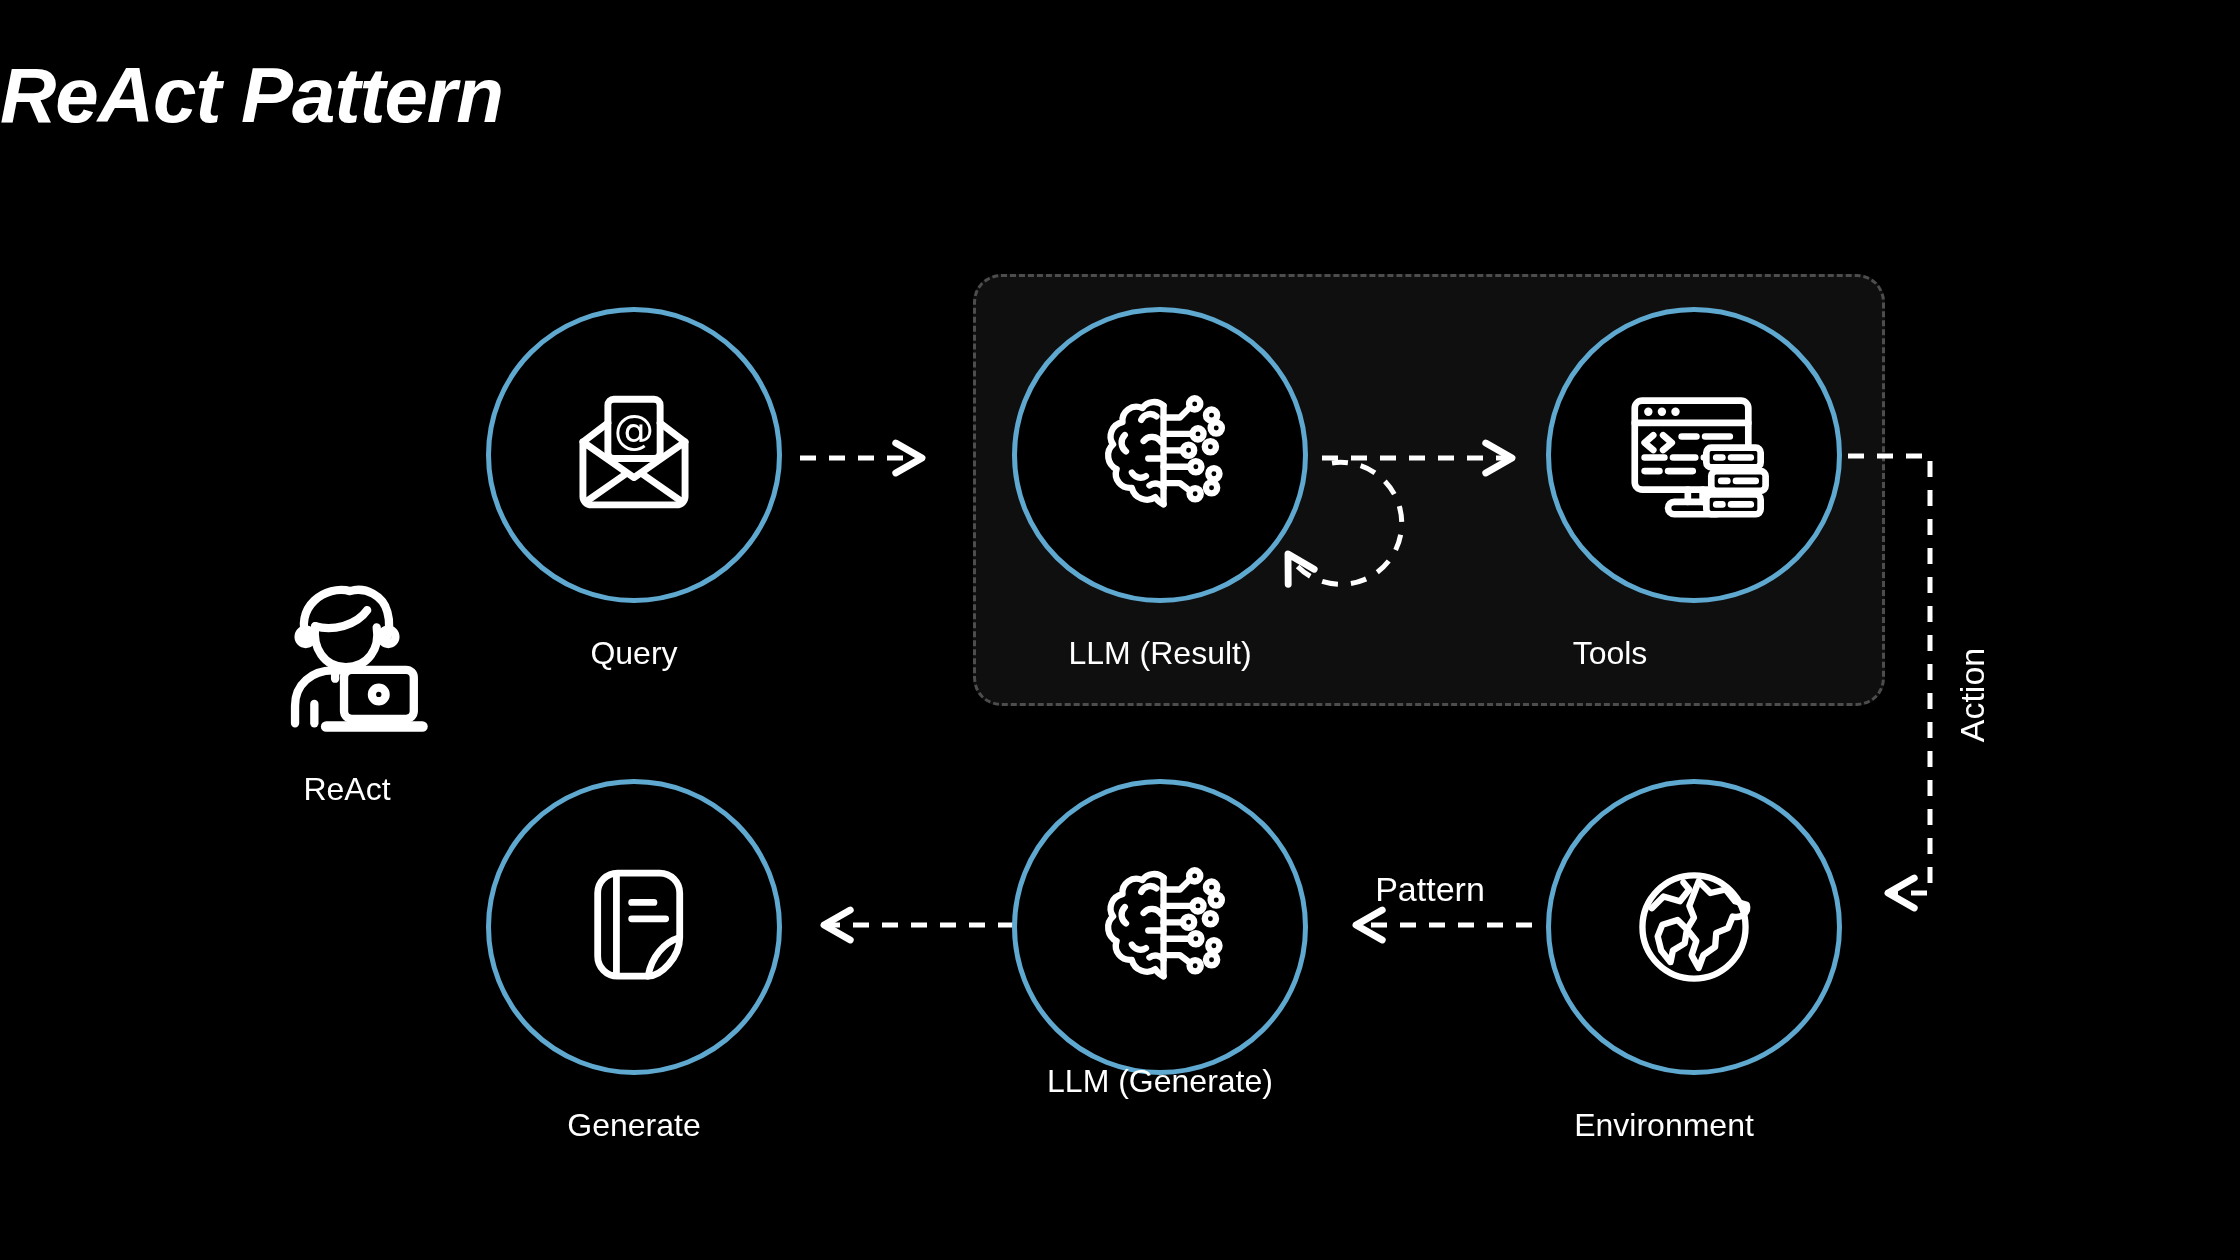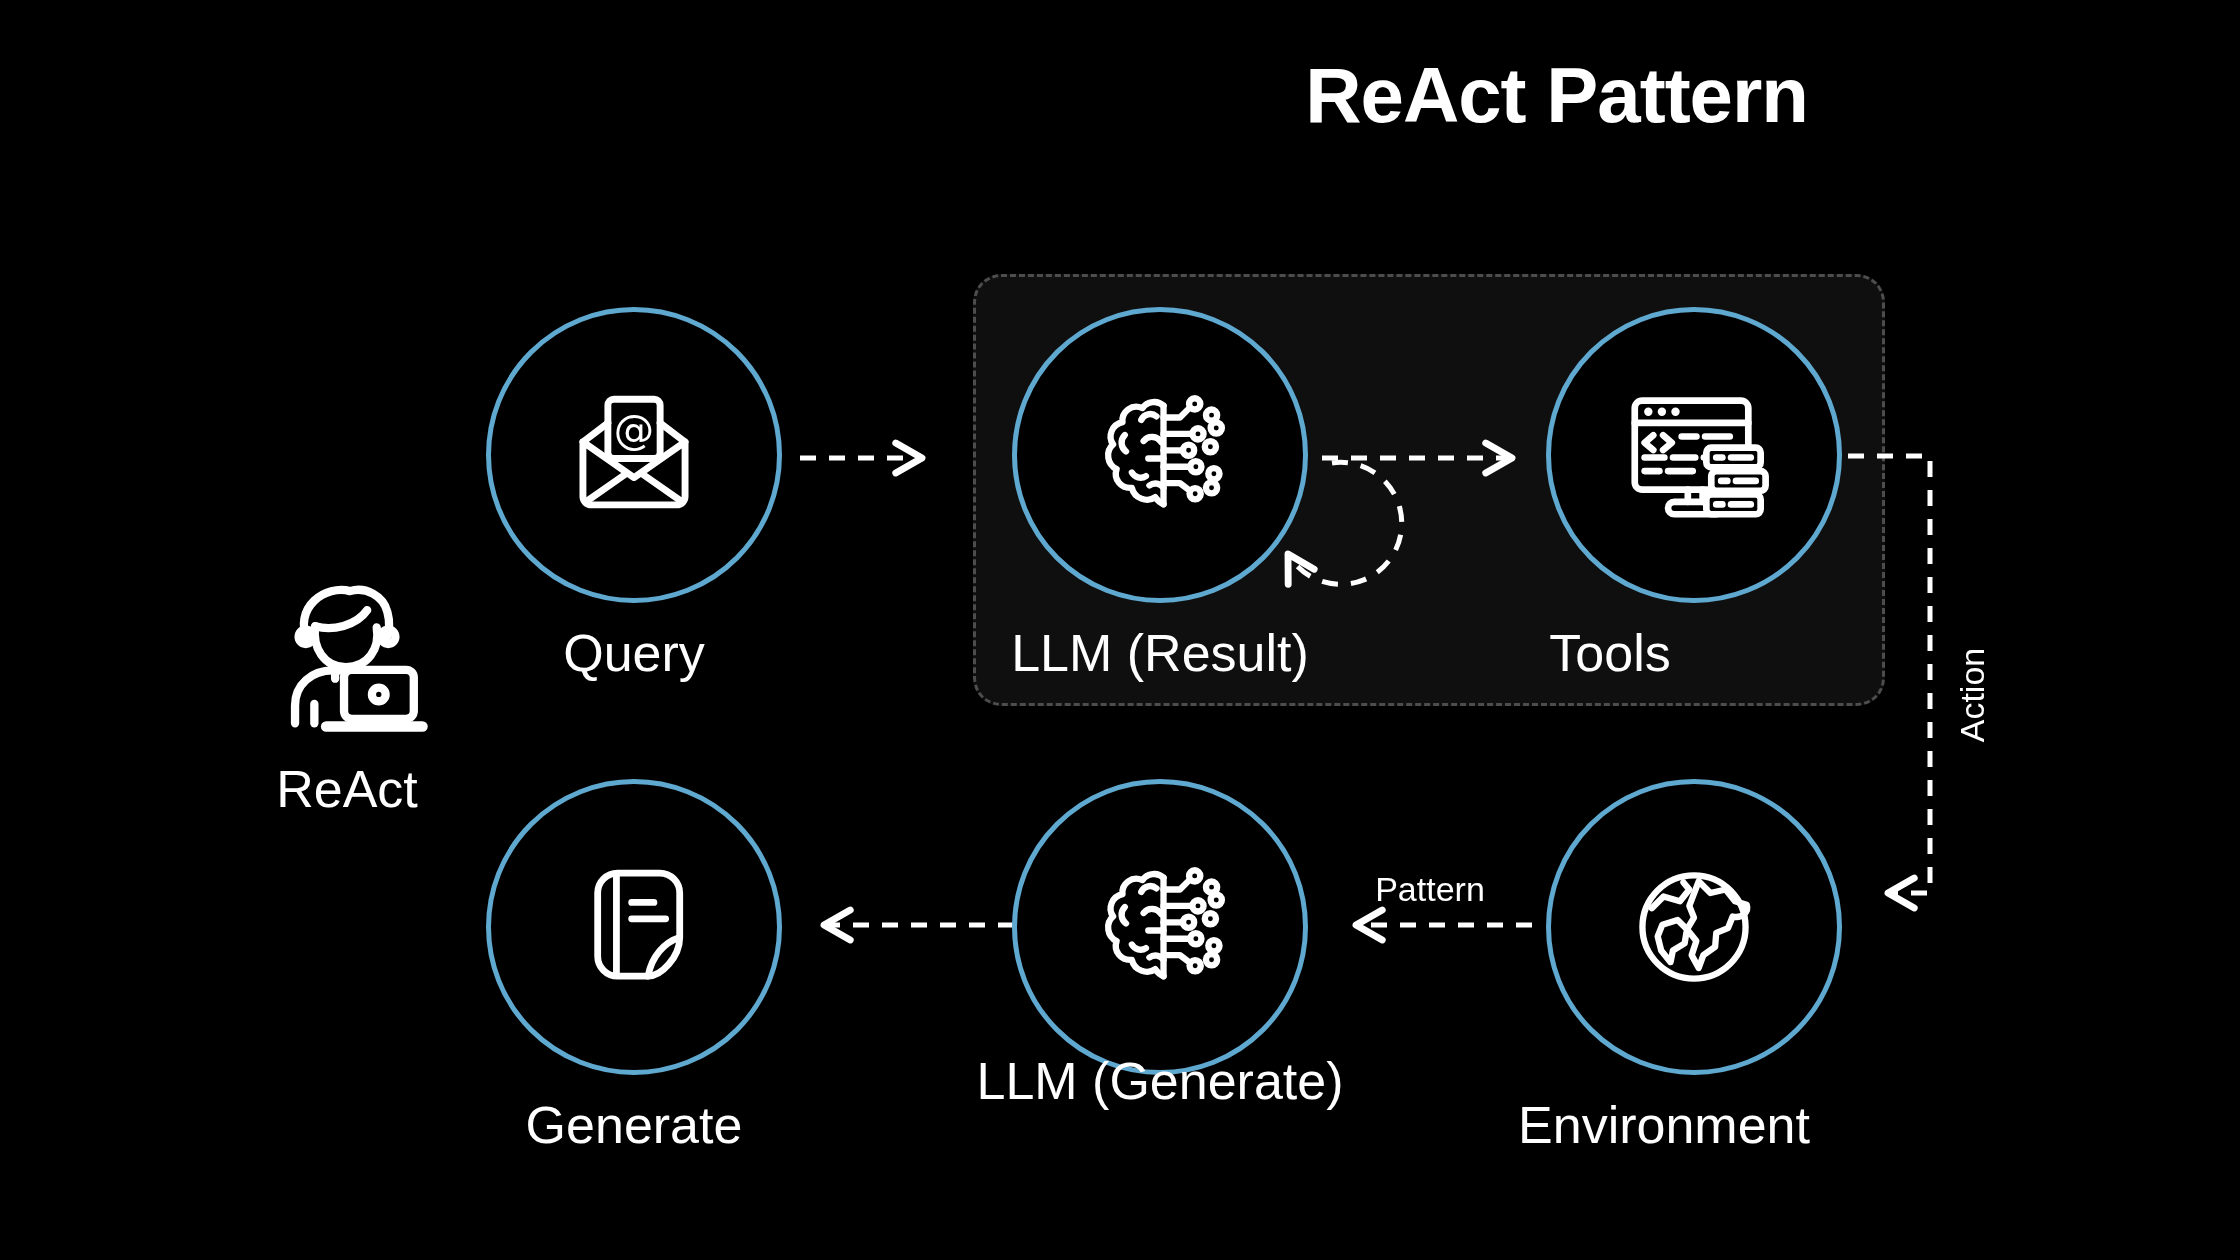--- a/index.html
+++ b/index.html
@@ -1,28 +1,28 @@
 <!DOCTYPE html>
 <html><head>
 <meta charset="utf-8">
 <style>
   html,body{margin:0;padding:0;background:#000;}
   body{width:2240px;height:1260px;position:relative;overflow:hidden;
        font-family:"Liberation Sans",sans-serif;color:#fff;}
-  .title{position:absolute;top:50px;left:0;width:1808px;text-align:right;
-         font-size:78px;font-weight:700;letter-spacing:-1px;color:#fff;}
+  .title{position:absolute;top:50px;left:0;width:1808px;text-align:left;
+         font-size:78px;font-weight:700;letter-spacing:-1px;color:#fff;font-style:italic;}
   .group-box{position:absolute;left:973px;top:274px;width:912px;height:432px;
          box-sizing:border-box;background:#0f0f0f;border:3px dashed #4d4d4d;
          border-radius:28px;}
   .node{position:absolute;width:296px;height:296px;}
   .circle{box-sizing:border-box;width:296px;height:296px;border-radius:50%;
          border:5px solid #5fa8cf;background:#000;
          display:flex;align-items:center;justify-content:center;}
   .icon{color:#fff;}
-  .node-label{position:absolute;width:440px;text-align:center;font-size:52px;
+  .node-label{position:absolute;width:440px;text-align:center;font-size:32px;
          font-weight:400;color:#fff;line-height:46px;}
   .edge-label{position:absolute;font-size:34px;color:#fff;text-align:center;}
   .action-wrap{position:absolute;left:1892px;top:615px;width:160px;height:160px;
          display:flex;align-items:center;justify-content:center;
          transform:rotate(-90deg);}
   svg.overlay{position:absolute;left:0;top:0;pointer-events:none;}
   .user-figure{position:absolute;left:252px;top:548px;width:190px;}
 </style>
 </head>
 <body>

